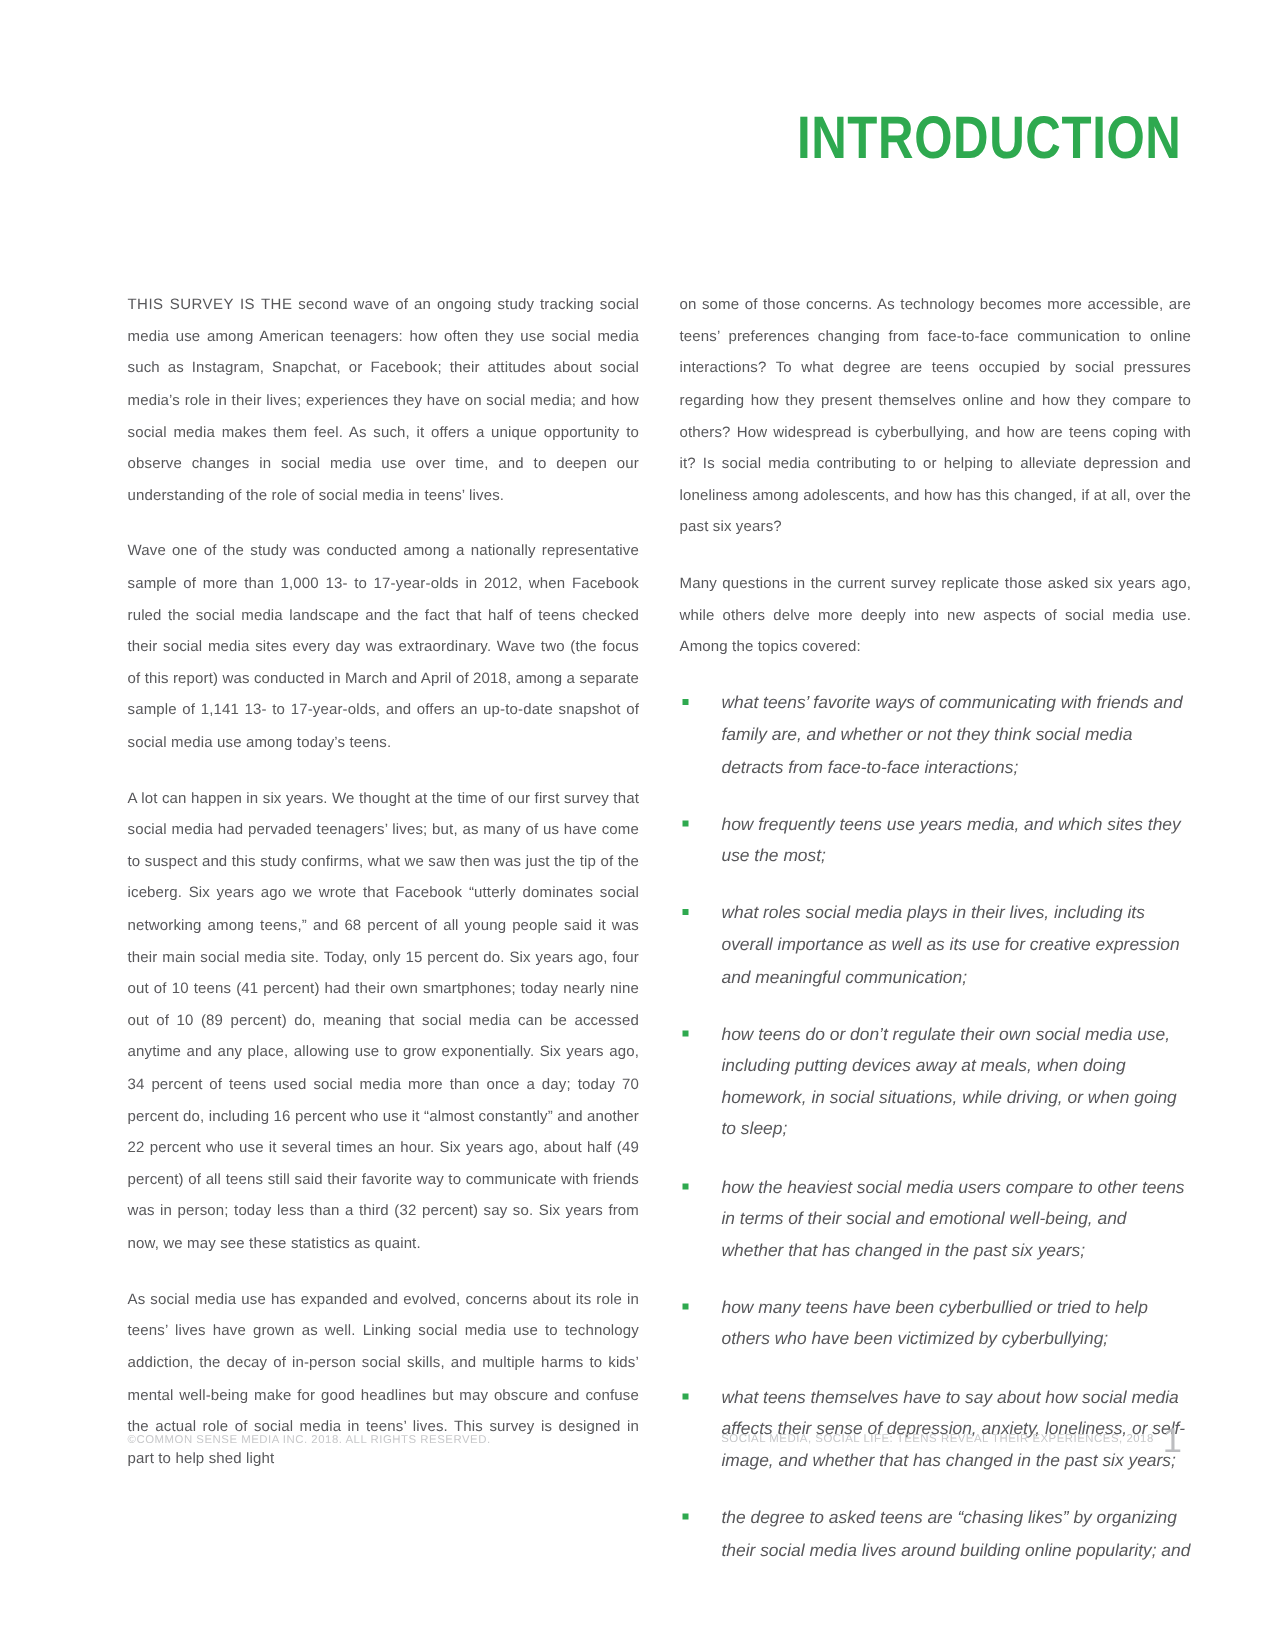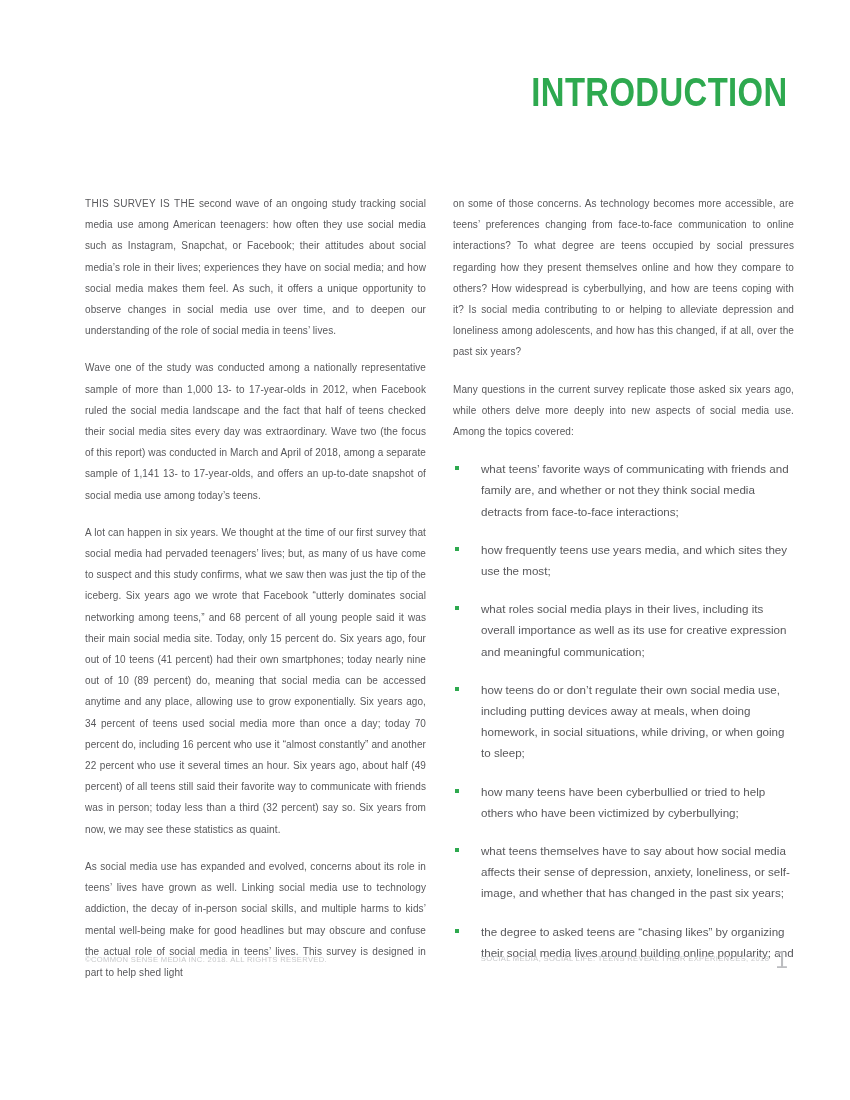--- a/index.html
+++ b/index.html
@@ -81,20 +81,21 @@
   
   .column.right p.body-par {
     text-align: justify;
   }
 
   
   ul.topic-list {
     list-style: none;
     margin: 2px 0 0 0;
     padding: 0;
+    font-style: italic;
   }
   ul.topic-list li {
     position: relative;
     padding-left: 28px;
     margin-bottom: 17px;
     font-size: 11.6px;
     line-height: 21.2px;
     color: #58585b;
     text-align: left;
   }
@@ -189,20 +190,24 @@
         <li>
           <span class="bullet-marker"></span>
           <span>what roles social media plays in their lives, including its overall importance as well as its use for creative expression and meaningful communication;</span>
         </li>
         <li>
           <span class="bullet-marker"></span>
           <span>how teens do or don’t regulate their own social media use, including putting devices away at meals, when doing homework, in social situations, while driving, or when going to sleep;</span>
         </li>
         <li>
           <span class="bullet-marker"></span>
+          <span>how the heaviest social media users compare to other teens in terms of their social and emotional well-being, and whether that has changed in the past six years;</span>
+        </li>
+        <li>
+          <span class="bullet-marker"></span>
           <span>how many teens have been cyberbullied or tried to help others who have been victimized by cyberbullying;</span>
         </li>
         <li>
           <span class="bullet-marker"></span>
           <span>what teens themselves have to say about how social media affects their sense of depression, anxiety, loneliness, or self-image, and whether that has changed in the past six years;</span>
         </li>
         <li>
           <span class="bullet-marker"></span>
           <span>the degree to asked teens are “chasing likes” by organizing their social media lives around building online popularity; and</span>
         </li>

